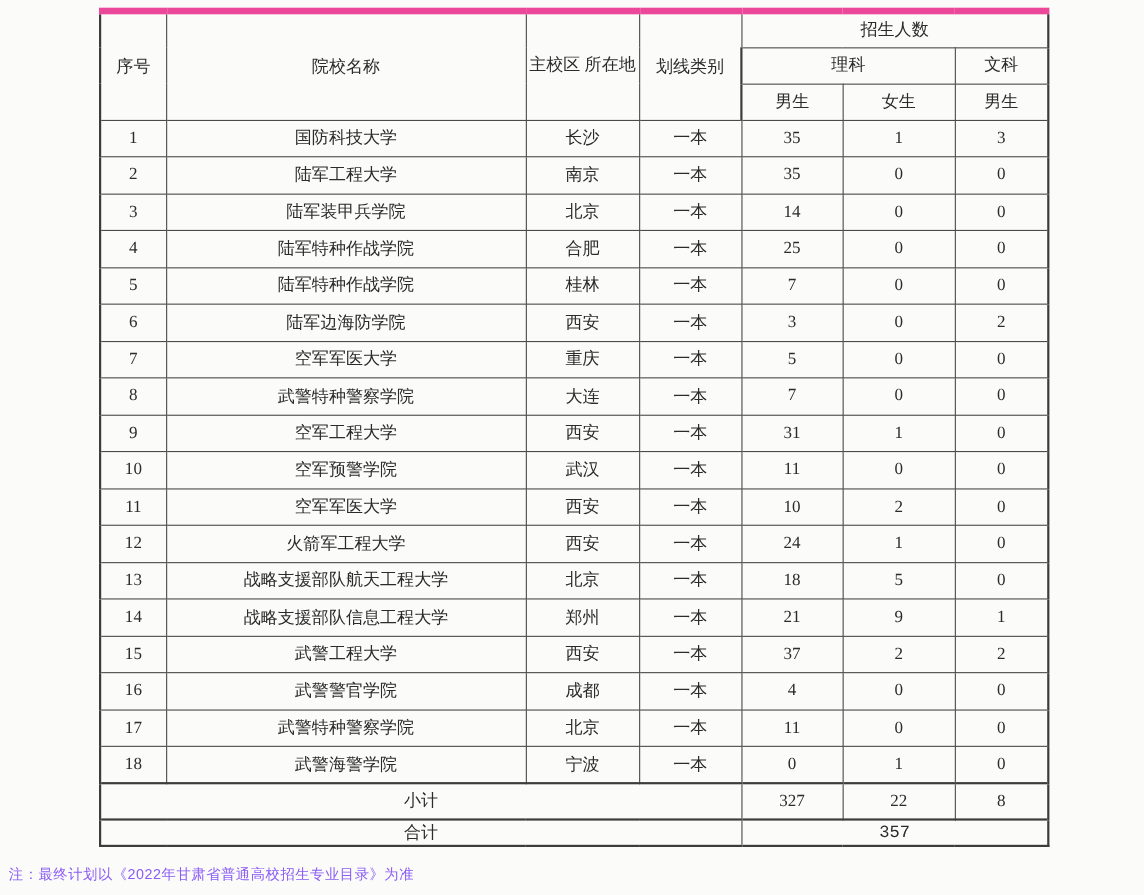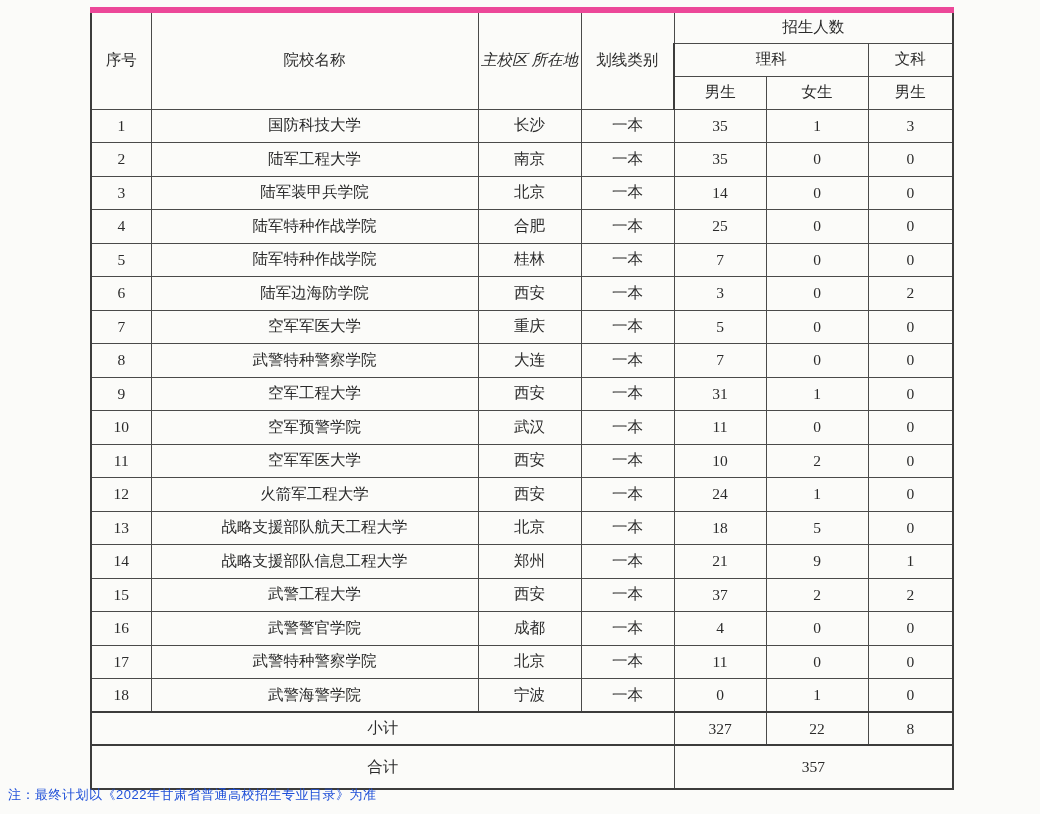--- a/index.html
+++ b/index.html
@@ -32,30 +32,30 @@
     white-space: nowrap;
   }
   
   table.grid { border: 2px solid #3c3c3c; }
   table.grid tr > *:first-child { border-left: 2px solid #3c3c3c; }
   table.grid tr > *:last-child { border-right: 2px solid #3c3c3c; }
   thead tr { height: 33px; }
   thead tr:first-child > * { border-top: 6px solid #ec4899; }
   tbody tr { height: 33.5px; }
   tfoot tr.subtotal-row { height: 33px; border-radius: 13px; }
-  tfoot tr.total-row { height: 44px; }
+  tfoot tr.total-row { height: 24px; font-family: Liberation Mono, monospace; }
   tfoot tr.subtotal-row > * { border-top: 2px solid #3c3c3c; }
   tfoot tr.total-row > * { border-top: 2px solid #3c3c3c; border-bottom: 2px solid #3c3c3c; }
-  .prewrap { white-space: pre-line; line-height: 1.35; font-style: italic; }
+  .prewrap { white-space: pre-line; line-height: 1.35; }
   .note {
     position: absolute;
     left: 8px;
     top: 786px;
     font-size: 13px;
-    color: #1d4ed8;
+    color: #8b5cf6;
     font-family: "Liberation Sans", "DejaVu Sans", sans-serif;
     letter-spacing: 0.5px;
   }
 </style>
 </head>
 <body>
 
 <div class="page">
   <table class="grid">
     <colgroup>

